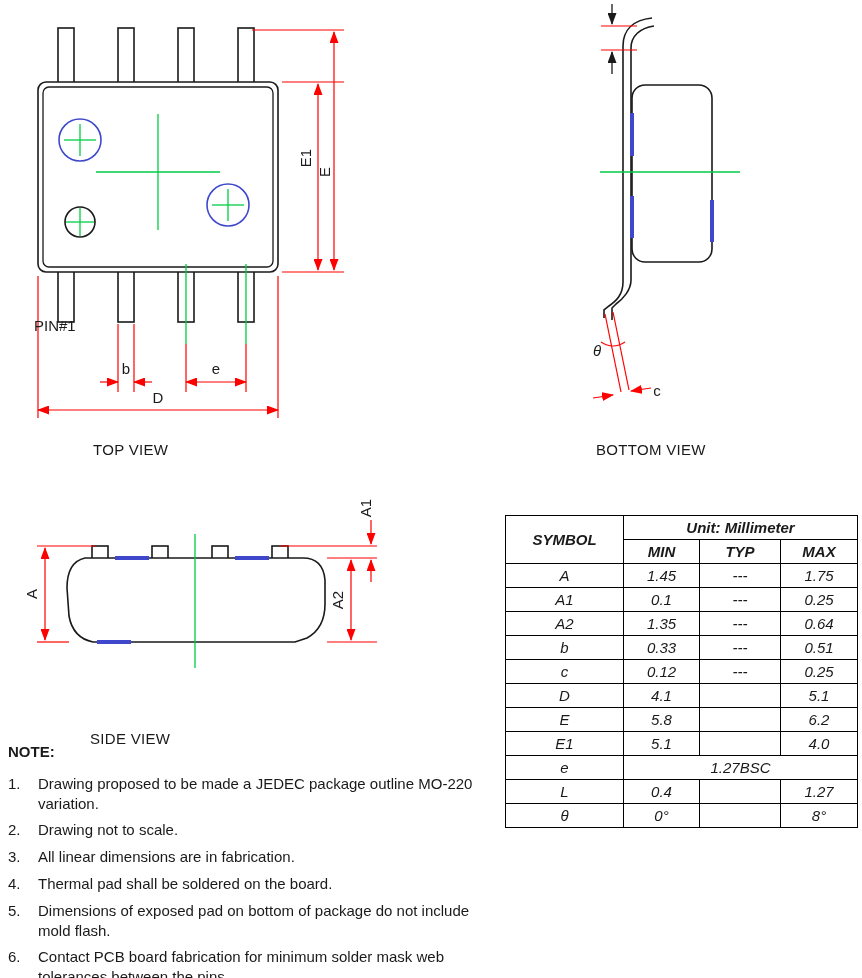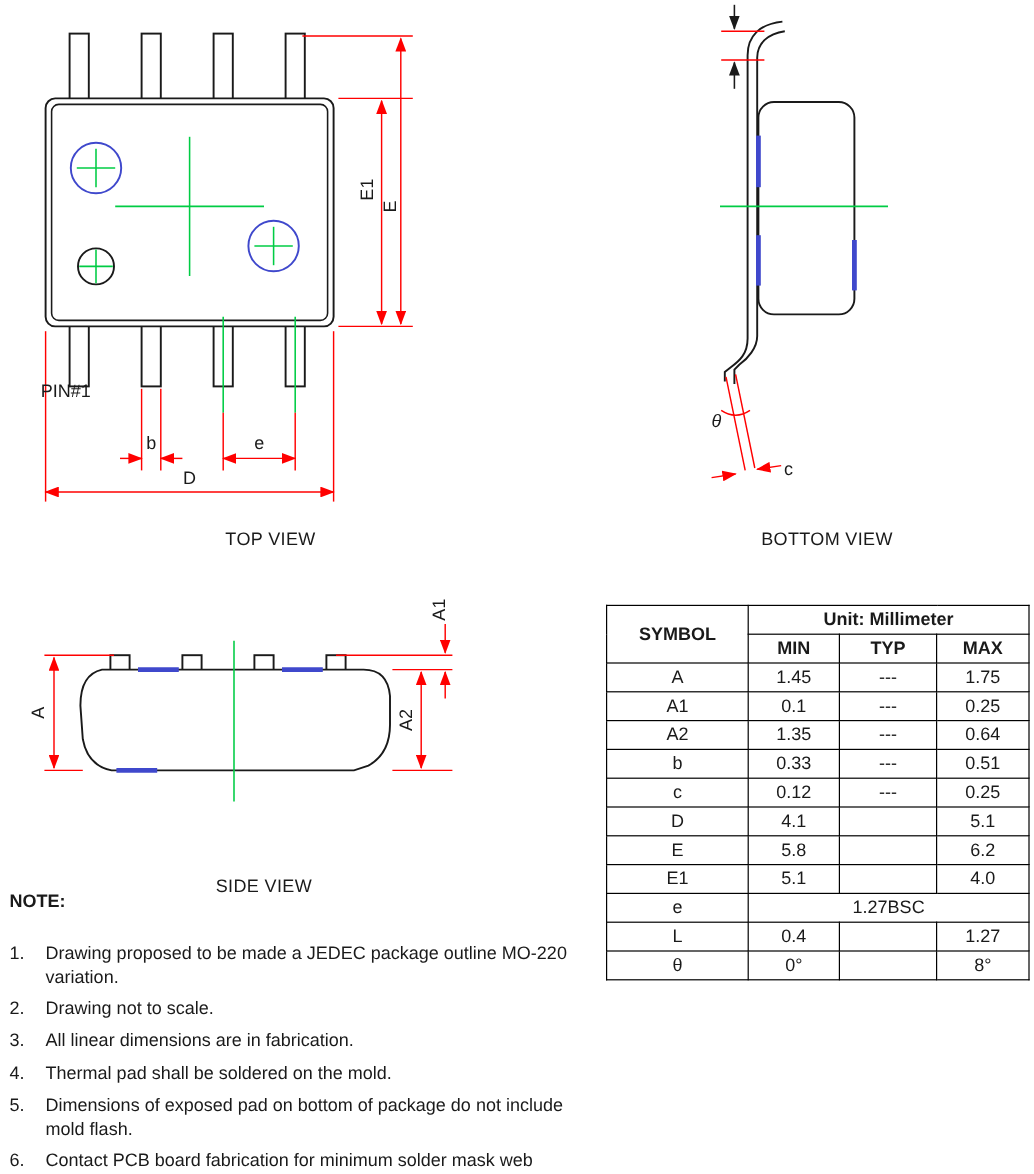--- a/index.html
+++ b/index.html
@@ -14,29 +14,29 @@
   .blk{stroke:var(--line);stroke-width:1.6;fill:none;}
   .blkf{stroke:var(--line);stroke-width:1.6;fill:#ffffff;}
   .blkthin{stroke:var(--line);stroke-width:1.3;fill:none;}
   .red{stroke:var(--red);stroke-width:1.2;fill:none;}
   .grn{stroke:var(--green);stroke-width:1.3;fill:none;}
   .blu{stroke:var(--blue);stroke-width:1.6;fill:none;}
   .blu2{stroke:var(--blue);stroke-width:4;fill:none;}
   .redfill{fill:var(--red);}
   .blkfill{fill:var(--line);}
   .ital{font-style:italic;}
-  .caption{position:absolute;font-size:15px;text-align:right;width:170px;letter-spacing:.3px;}
+  .caption{position:absolute;font-size:15px;text-align:left;width:170px;letter-spacing:.3px;}
   table.dims{
-    position:absolute;left:505px;top:504px;width:352px;
-    border-collapse:collapse;font-size:15px;text-align:center;table-layout:fixed;
+    position:absolute;left:505px;top:515px;width:352px;
+    border-collapse:collapse;font-size:15px;text-align:center;table-layout:fixed;font-style:italic;
   }
   .dims th,.dims td{border:1px solid #000;height:23px;padding:0 3px;}
   .dims th{font-weight:bold;}
   .notes{position:absolute;left:8px;top:742px;width:468px;font-size:15px;line-height:1.32;}
-  .notes .title{font-weight:bold;margin-bottom:23px;}
+  .notes .title{font-weight:bold;margin-bottom:12px;}
   .note-item{display:flex;margin-bottom:7px;}
   .note-num{flex:0 0 30px;}
   .note-text{flex:1;}
 </style>
 </head>
 <body>
 
 <div>
 
   <svg class="abs" style="left:0;top:0" width="430" height="430" viewBox="0 0 430 430">
@@ -157,21 +157,21 @@
       <path d="M 46,342 Q 58,350 70,342" class="red"></path>
       <text x="42" y="356" text-anchor="middle" class="ital">θ</text>
     </g>
 
     <g>
       <line x1="96" y1="388" x2="76" y2="391" class="red" marker-end="url(#arrR)"></line>
       <line x1="38" y1="398" x2="58" y2="395" class="red" marker-end="url(#arrR)"></line>
       <text x="102" y="396" text-anchor="middle">c</text>
     </g>
   </svg>
-  <div class="caption" style="left:574px;top:441px">BOTTOM VIEW</div>
+  <div class="caption" style="left:596px;top:441px">BOTTOM VIEW</div>
 
   <svg class="abs" style="left:25px;top:488px" width="370" height="218" viewBox="0 0 370 218">
 
     <g>
       <rect x="67" y="58" width="16" height="16" class="blkf"></rect>
       <rect x="127" y="58" width="16" height="16" class="blkf"></rect>
       <rect x="187" y="58" width="16" height="16" class="blkf"></rect>
       <rect x="247" y="58" width="16" height="16" class="blkf"></rect>
     </g>
 
@@ -302,21 +302,21 @@
     <div class="note-item">
       <span class="note-num">2.</span>
       <span class="note-text">Drawing not to scale.</span>
     </div>
     <div class="note-item">
       <span class="note-num">3.</span>
       <span class="note-text">All linear dimensions are in fabrication.</span>
     </div>
     <div class="note-item">
       <span class="note-num">4.</span>
-      <span class="note-text">Thermal pad shall be soldered on the mold.</span>
+      <span class="note-text">Thermal pad shall be soldered on the board.</span>
     </div>
     <div class="note-item">
       <span class="note-num">5.</span>
       <span class="note-text">Dimensions of exposed pad on bottom of package do not include mold flash.</span>
     </div>
     <div class="note-item">
       <span class="note-num">6.</span>
       <span class="note-text">Contact PCB board fabrication for minimum solder mask web tolerances between the pins.</span>
     </div>
   </div>

